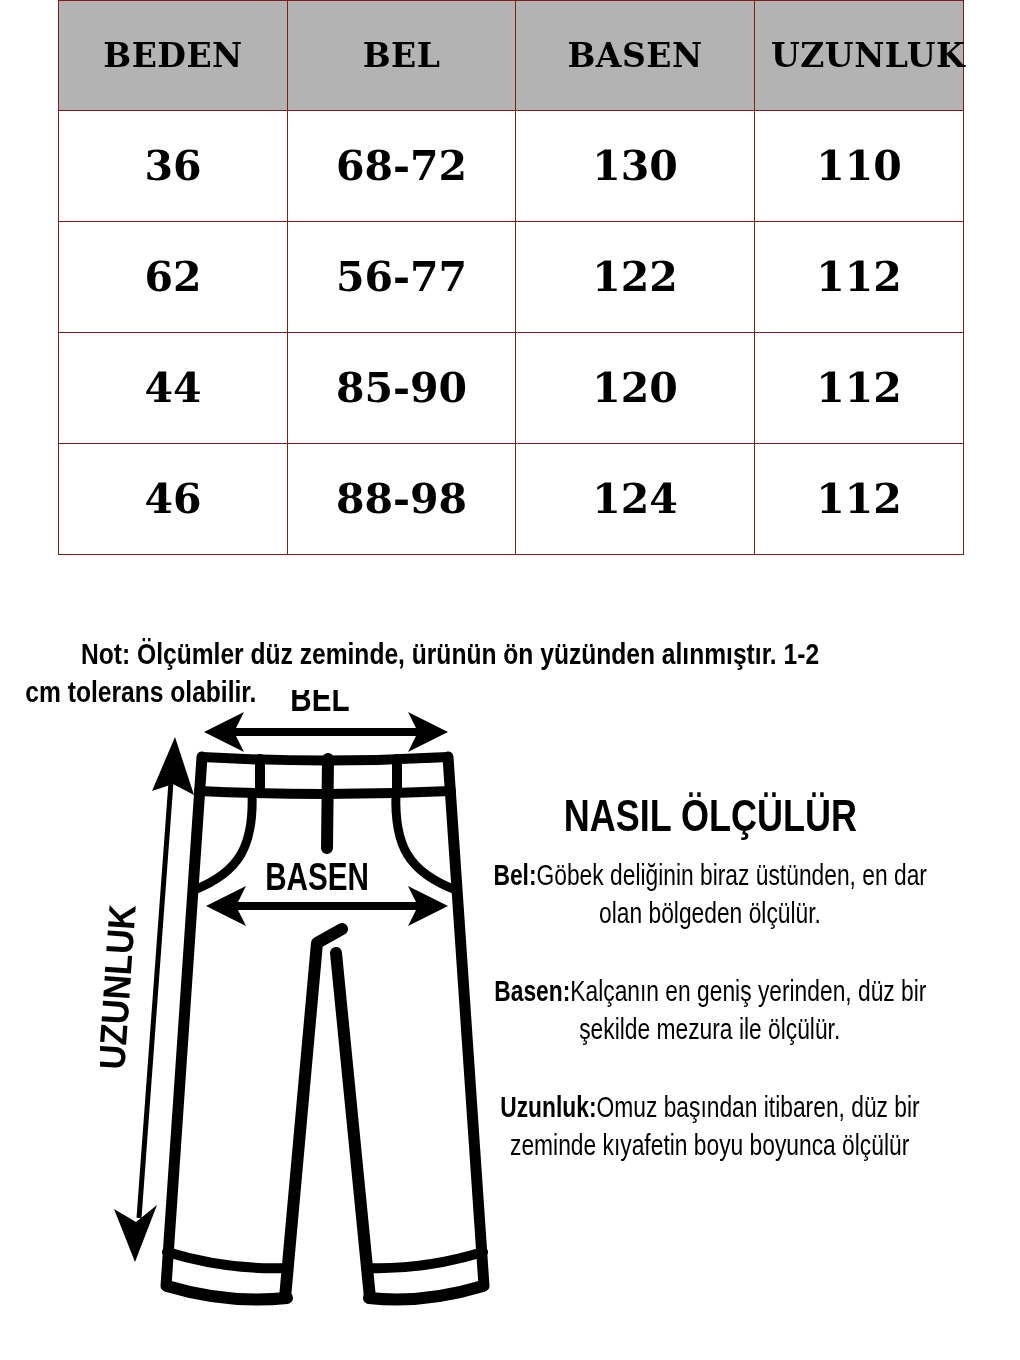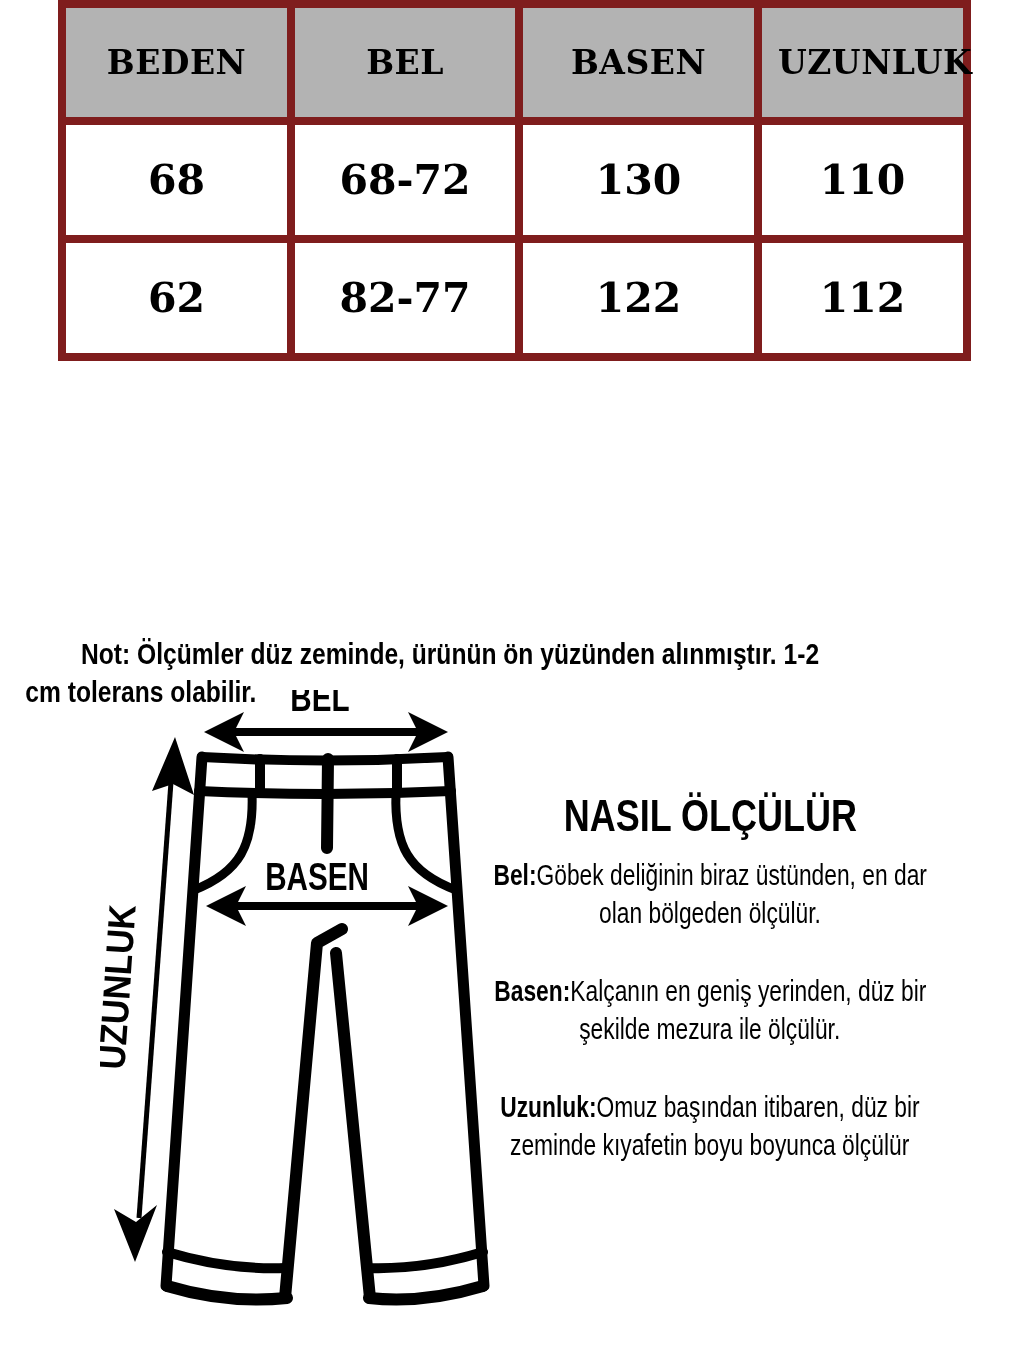--- a/index.html
+++ b/index.html
@@ -7,21 +7,21 @@
     position:relative; width:1020px; height:1360px; background:#ffffff;
     font-family:"Liberation Sans", sans-serif; overflow:hidden; color:#000;
   }
 
   
   .size-table {
     position:absolute; left:58px; top:0; width:905px;
     border-collapse:collapse; table-layout:fixed;
     font-family:"DejaVu Serif", serif; font-weight:700; text-align:center;
   }
-  .size-table th, .size-table td { border:8px solid #7f1d1d; padding:16px; }
+  .size-table th, .size-table td { border:1px solid #7f1d1d; padding:16px; }
   .size-table th { height:77px; font-size:33px; letter-spacing:0.5px; }
   .size-table td { height:78px; font-size:41px; }
 
   
   .note {
     position:absolute; left:0; top:635px; width:1020px;
     text-align:left; font-size:30px; line-height:38px; font-weight:700;
   }
   .note .nline { display:inline-block; white-space:nowrap; transform:scaleX(0.82); transform-origin:center; }
 
@@ -54,29 +54,41 @@
     <thead>
       <tr style="background: rgb(179, 179, 179);">
         <th>BEDEN</th>
         <th>BEL</th>
         <th>BASEN</th>
         <th>UZUNLUK</th>
       </tr>
     </thead>
     <tbody>
       <tr>
-        <td>68</td>
+        <td>36</td>
         <td>68-72</td>
         <td>130</td>
         <td>110</td>
       </tr>
       <tr>
         <td>62</td>
-        <td>82-77</td>
+        <td>56-77</td>
         <td>122</td>
+        <td>112</td>
+      </tr>
+      <tr>
+        <td>44</td>
+        <td>85-90</td>
+        <td>120</td>
+        <td>112</td>
+      </tr>
+      <tr>
+        <td>46</td>
+        <td>88-98</td>
+        <td>124</td>
         <td>112</td>
       </tr>
     </tbody>
   </table>
 
   <div class="note">
     <span class="nline">Not: Ölçümler düz zeminde, ürünün ön yüzünden alınmıştır. 1-2</span><br>
     <span class="nline">cm tolerans olabilir.</span>
   </div>
 

